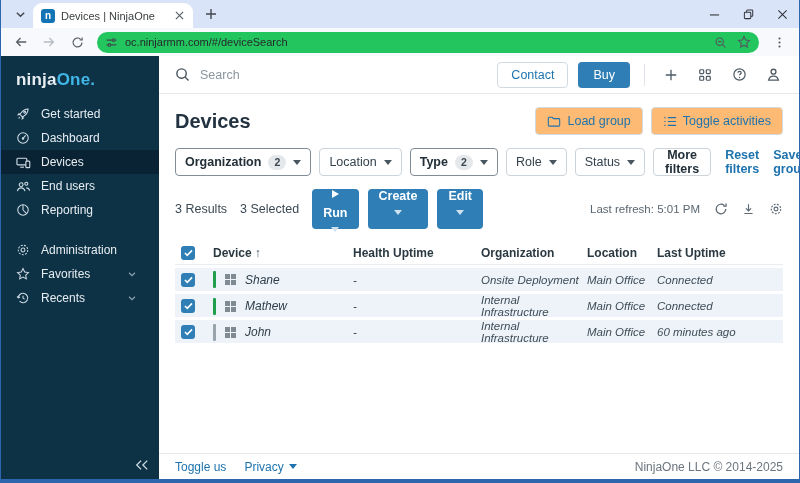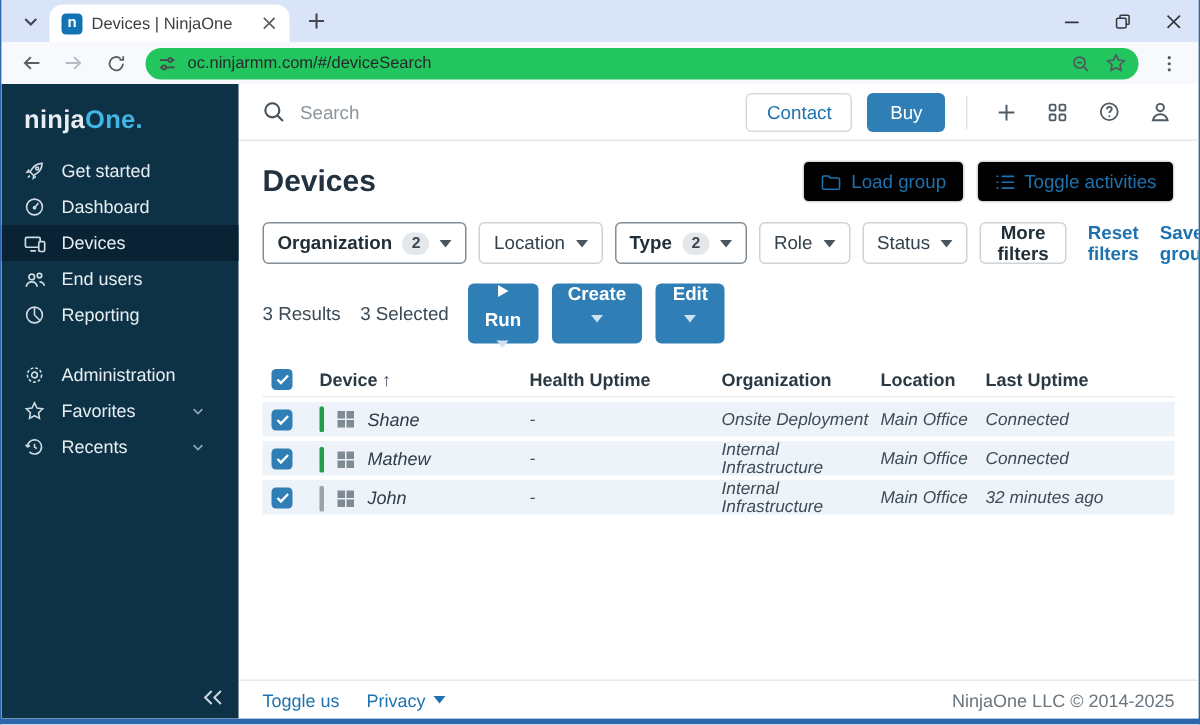--- a/index.html
+++ b/index.html
@@ -48,21 +48,21 @@
   .btn-outline-sm { height:26px; padding:0 13px; border:1px solid #d2dae0; border-radius:4px; background:#fff; color:#1e73ae; font-size:12.5px; display:flex; align-items:center; }
   .btn-fill-sm { height:26px; padding:0 15px; border:none; border-radius:4px; background:#2f7eb5; color:#fff; font-size:12.5px; display:flex; align-items:center; }
   .appbar-divider { width:1px; height:22px; background:#dfe5ea; margin:0 4px; }
   .appbar-icon { width:24px; height:24px; display:flex; align-items:center; justify-content:center; color:#4e5b65; }
 
   
   .content { flex:1; padding:13px 16px 0 16px; min-height:0; }
   .title-row { display:flex; align-items:center; justify-content:space-between; }
   .page-title { font-size:20px; font-weight:bold; color:#233241; }
   .title-actions { display:flex; gap:8px; }
-  .btn-hdr { height:28px; padding:0 11px; border:1px solid #d2dae0; border-radius:4px; background:#000000; color:#1e73ae; font-size:12.5px; display:flex; align-items:center; gap:6px; }
+  .btn-hdr { height:28px; padding:0 11px; border:1px solid #d2dae0; border-radius:4px; background:#fdba74; color:#1e73ae; font-size:12.5px; display:flex; align-items:center; gap:6px; }
 
   .filter-row { display:flex; align-items:center; gap:8px; margin-top:13px; }
   .chip { height:28px; padding:0 9px; border:1px solid #ccd4da; border-radius:4px; background:#fff; display:flex; align-items:center; gap:7px; font-size:12.5px; color:#33424d; }
   .chip.active { border-color:#828e97; font-weight:bold; color:#222f38; }
   .chip .badge { background:#e4e8eb; border-radius:9px; min-width:18px; height:15px; display:flex; align-items:center; justify-content:center; font-size:10.5px; font-weight:bold; color:#3c4650; padding:0 5px; }
   .chev-down { width:0; height:0; border-left:4px solid transparent; border-right:4px solid transparent; border-top:5px solid #4a565f; }
   .btn-morefilters { height:28px; padding:0 11px; border:1px solid #ccd4da; border-radius:4px; background:#fff; font-size:12.5px; font-weight:bold; color:#222f38; display:flex; align-items:center; }
   .link { color:#1e73ae; font-size:12.5px; font-weight:bold; margin-left:6px; }
 
   .actions-row { display:flex; align-items:center; margin-top:13px; gap:9px; }
@@ -397,20 +397,39 @@
             <span class="chev-down-w"></span>
           </button>
           <button class="btn-blue">
             <span>Create</span>
             <span class="chev-down-w"></span>
           </button>
           <button class="btn-blue">
             <span>Edit</span>
             <span class="chev-down-w"></span>
           </button>
+          <div class="actions-right">
+            <span class="refresh-text">Last refresh: 5:01 PM</span>
+            <span>
+              <svg width="14" height="14" viewBox="0 0 16 16" fill="none" stroke="currentColor" stroke-width="1.4">
+                  <path d="M13.5 8A5.5 5.5 0 1 1 11.7 3.9M13.8 1.6v3.1h-3.1"></path>
+                </svg>
+            </span>
+            <span>
+              <svg width="13" height="14" viewBox="0 0 16 16" fill="none" stroke="currentColor" stroke-width="1.4">
+                  <path d="M8 2v8M4.8 7.2L8 10.4l3.2-3.2M3 13.5h10"></path>
+                </svg>
+            </span>
+            <span>
+              <svg width="14" height="14" viewBox="0 0 16 16" fill="none" stroke="currentColor" stroke-width="1.3">
+                  <circle cx="8" cy="8" r="5.4" stroke-dasharray="2.2 1.5"></circle>
+                  <circle cx="8" cy="8" r="2.2"></circle>
+                </svg>
+            </span>
+          </div>
         </div>
 
         <div class="grid-head">
           <span class="cb">
             <svg width="9" height="8" viewBox="0 0 10 9" fill="none" stroke="#fff" stroke-width="1.8">
                 <path d="M1 4.5l2.6 2.6L9 1.5"></path>
               </svg>
           </span>
           <span><span>Device</span><span class="sort-arrow">↑</span></span>
           <span>Health Uptime</span>
@@ -475,21 +494,21 @@
                 <span></span>
                 <span></span>
                 <span></span>
                 <span></span>
               </span>
             <span class="device-name">John</span>
           </span>
           <span>-</span>
           <span>Internal Infrastructure</span>
           <span>Main Office</span>
-          <span>32 minutes ago</span>
+          <span>60 minutes ago</span>
         </div>
 
       </div>
 
       <div class="app-footer">
         <a class="footer-link">Toggle us</a>
         <a class="footer-link">
           <span>Privacy</span>
           <span class="chev-down-b"></span>
         </a>

